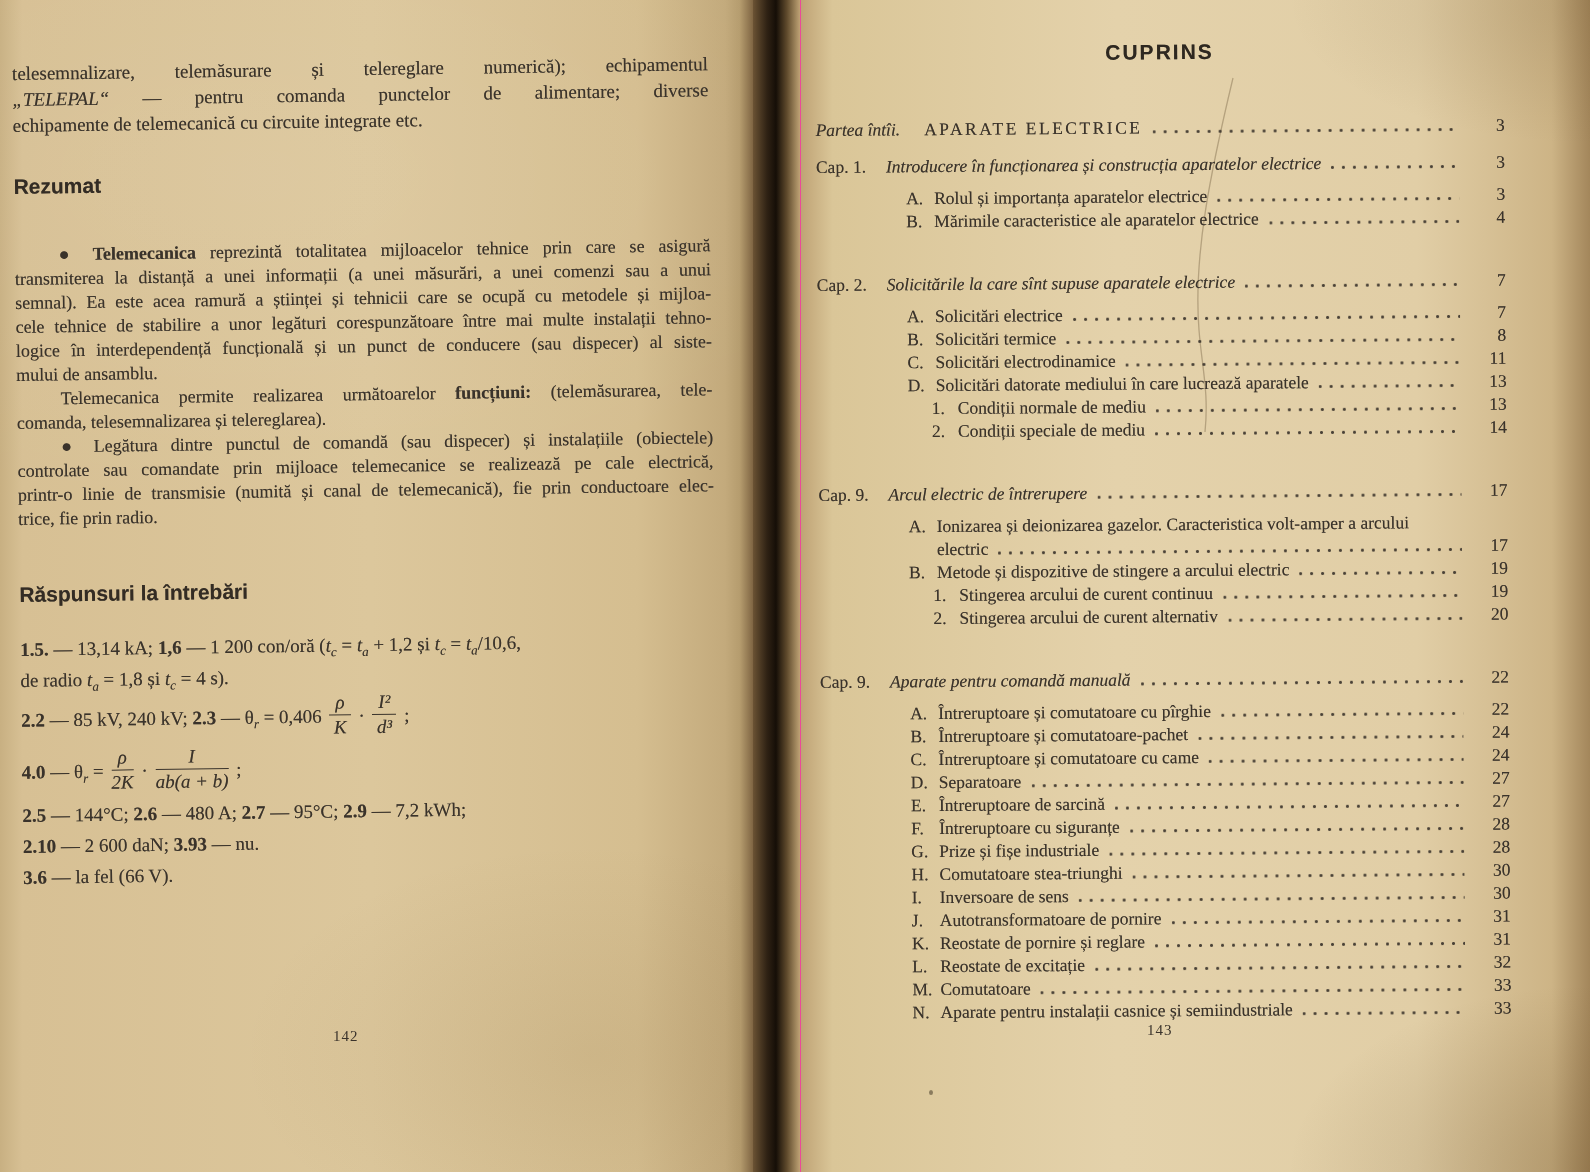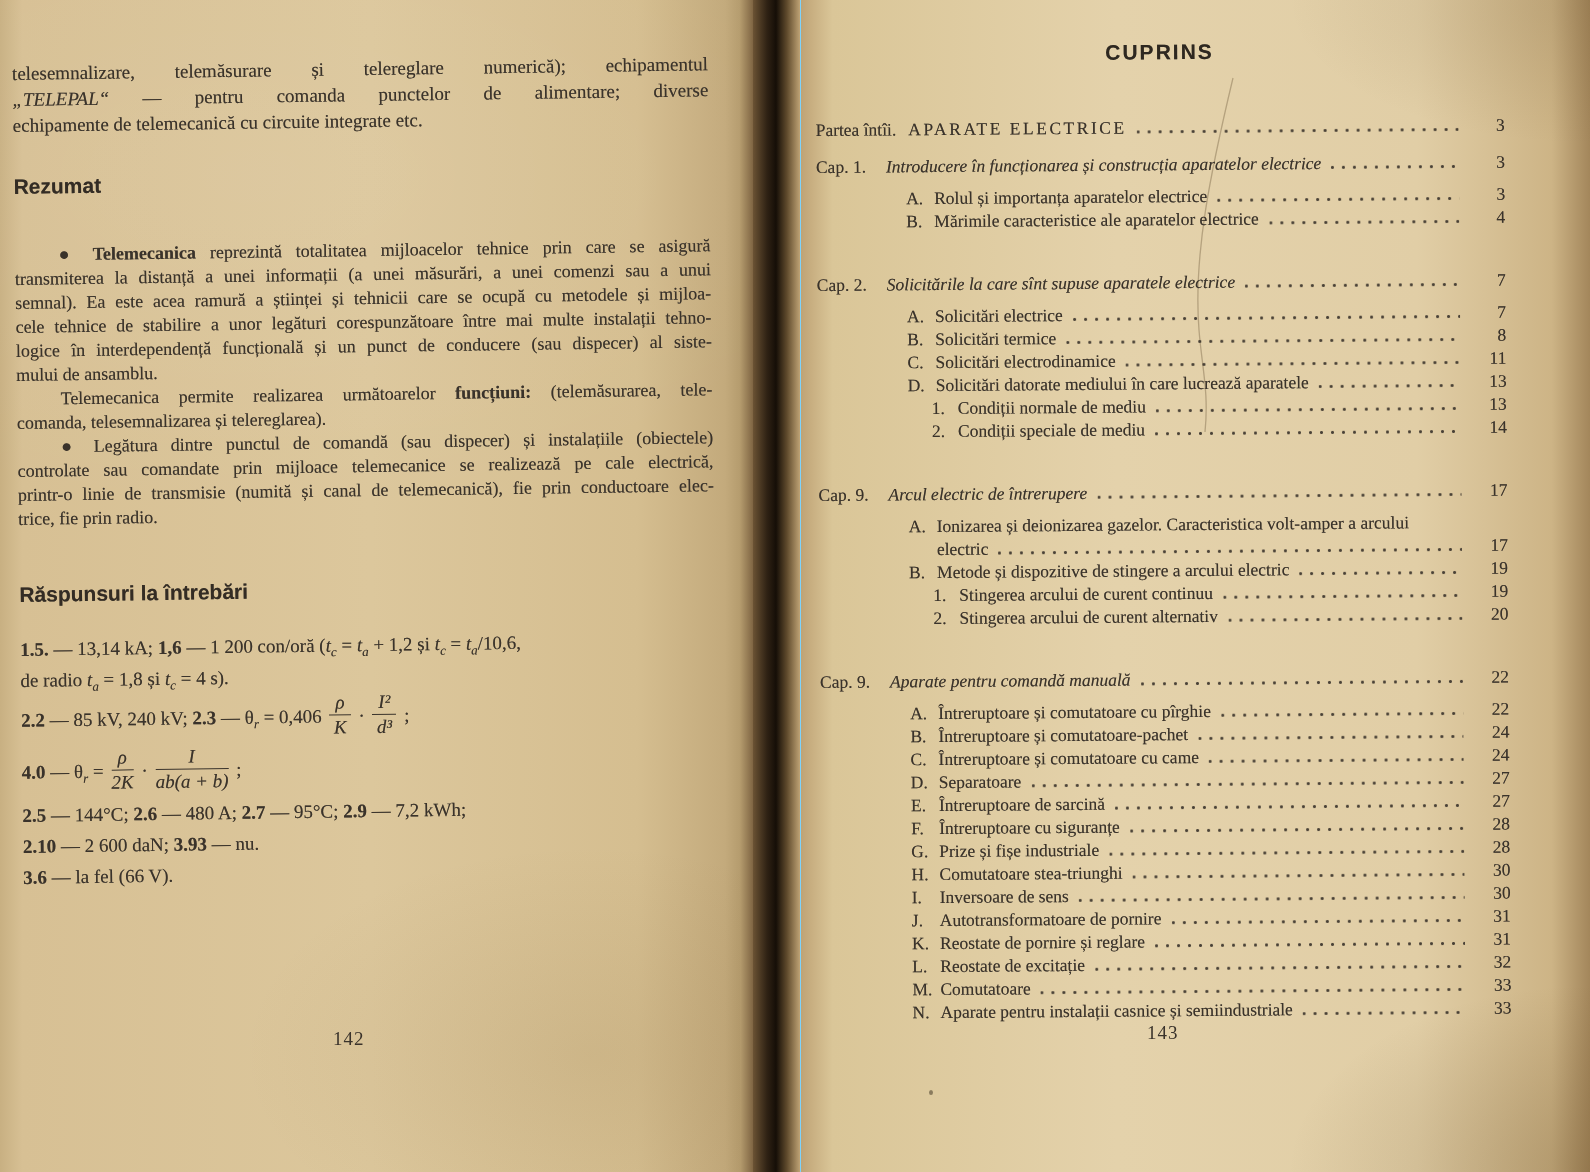--- a/index.html
+++ b/index.html
@@ -1,16 +1,16 @@
 <!DOCTYPE html>
 <html><head>
 <meta charset="utf-8">
 <style>
   html,body{margin:0;padding:0}
-  #stage{position:relative;width:1590px;height:1172px;overflow:hidden;background:#7dd3fc;
+  #stage{position:relative;width:1590px;height:1172px;overflow:hidden;background:#ec4899;
          font-family:"Liberation Serif",serif;color:#3a332b}
   .page{position:absolute;top:0;height:1172px;overflow:hidden}
   #left-page{left:0;width:740px;background:
       radial-gradient(900px 500px at 35% 15%, rgba(255,255,255,.06), transparent 70%),
       radial-gradient(500px 300px at 80% 90%, rgba(120,90,45,.10), transparent 70%),
       linear-gradient(90deg,#c8b082 0,#d7c094 3%,#dcc79c 50%,#d5be90 86%,#c3aa7c 98%,#b59c6e 100%);
       background-color:#d8c296}
   #right-page{left:801px;width:790px;background:
       radial-gradient(420px 260px at 100% 100%, rgba(105,78,40,.28), transparent 72%),
       radial-gradient(420px 200px at 100% 0%, rgba(105,78,40,.18), transparent 72%),
@@ -39,39 +39,39 @@
   #para1{margin-top:44px}
   #para1 .jline:first-child,#para2 .jline:first-child,#para3 .jline:first-child{padding-left:44px}
   #raspunsuri-heading{margin-top:52px}
   #answers{margin-top:30px;font-size:19px}
   .ans-line{line-height:26px;margin-bottom:5px;white-space:nowrap}
   .frac{display:inline-block;vertical-align:middle;text-align:center;position:relative;top:-3px;
         margin:0 3px;font-style:italic;line-height:22px}
   .frac .fn{display:block;padding:0 6px 1px;border-bottom:1.6px solid #3a332b}
   .frac .fd{display:block;padding-top:1px}
 
-  .pgnum{position:absolute;font-size:19px;letter-spacing:1px;color:#3a332b}
+  .pgnum{position:absolute;font-size:15px;letter-spacing:1px;color:#3a332b}
   #pg-left{left:333px;top:1028px}
   #pg-right{left:1147px;top:1022px}
 
   
   #cuprins-title{text-align:center;font-family:"Liberation Sans","DejaVu Sans",sans-serif;
                  font-weight:700;font-size:21px;letter-spacing:2px;color:#2e2820}
   #toc{margin-top:52px;font-size:17.5px}
   .trow{display:flex;align-items:baseline;line-height:23px;min-height:23px}
   .trow.two-line{display:block}
   .tl1{display:flex;align-items:baseline}
   .tl2{display:flex;align-items:baseline;padding-left:28px}
   .lab{flex:none}
   .lv-cap > .lab, .lv-cap .lab{width:70px}
   .lv-sub{padding-left:90px}
   .lv-sub .lab{width:28px}
   .lv-subsub{padding-left:114px}
   .lv-subsub .lab{width:26px}
-  .lv-part .lab{margin-right:12px;width:auto}
+  .lv-part .lab{font-style:italic;margin-right:24px;width:auto}
   .lv-part .ttl{letter-spacing:2.5px}
   .ttl.i{font-style:italic}
   .leader{flex:1;align-self:flex-end;height:7px;margin:0 8px 4px 10px;
           background-image:radial-gradient(circle at 1.5px 3.5px, rgba(58,51,43,.9) 1.25px, transparent 1.7px);
           background-size:11px 7px;background-repeat:repeat-x;background-position:left bottom}
   .pg{flex:none;width:38px;text-align:right}
   .gap-sm{margin-top:9px}.gap-md{margin-top:14px}.gap-lg{margin-top:40px}
 
   #crease{position:absolute;left:0;top:0;pointer-events:none}
   .speck{position:absolute;width:4px;height:5px;border-radius:50%;background:rgba(70,58,40,.55)}

